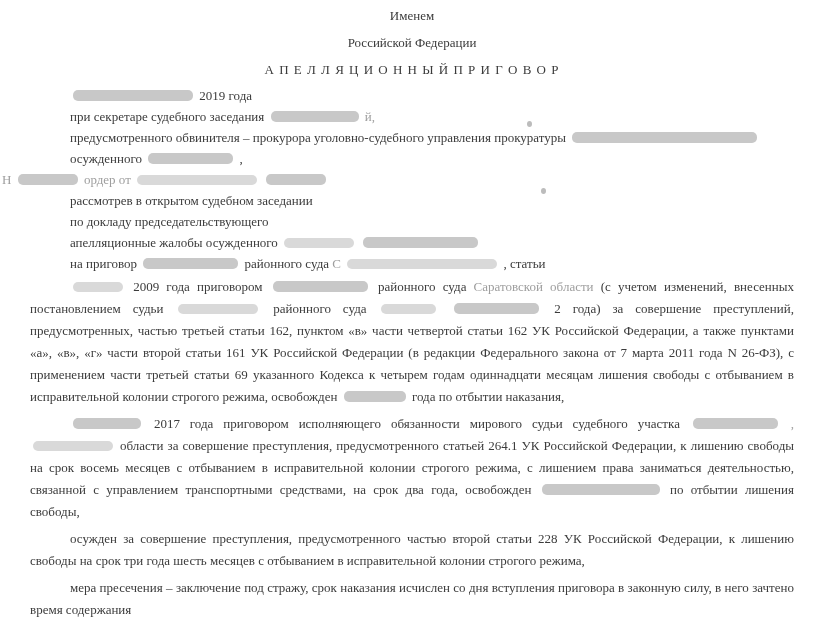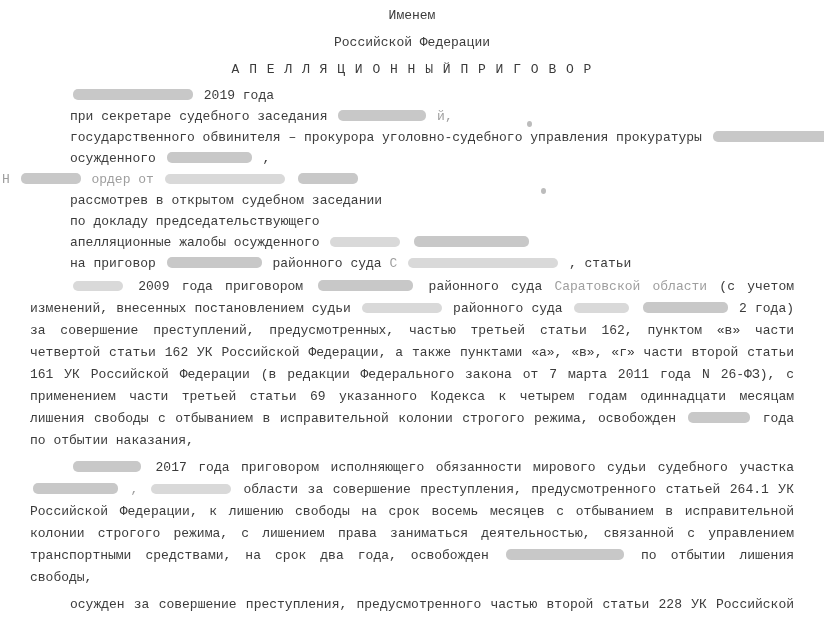--- a/index.html
+++ b/index.html
@@ -1,19 +1,19 @@
 <!DOCTYPE html>
 <html><head>
 <meta charset="utf-8">
 <style>
   html,body{margin:0;padding:0;background:#ffffff;}
   .page{
     position:relative;width:824px;height:618px;overflow:hidden;box-sizing:border-box;
     padding:6px 30px 0 30px;background:#ffffff;
-    font-family:Liberation Mono, monospace;font-size:13px;color:#3b3b3b;
+    font-family:Liberation Serif, serif;font-size:13px;color:#3b3b3b;
   }
   p{margin:0;}
   .head{margin:0 0 7px 0;text-align:center;line-height:20px;}
   .title{letter-spacing:1px;}
   .ln{margin:3px 0 3px 40px;line-height:18px;white-space:nowrap;}
   .ln.nogap{margin-bottom:0;}
   .ln.flush{margin-left:-28px;}
   .body{margin:0 0 5px 0;line-height:22px;text-align:justify;text-indent:40px;}
   .seg-redact{display:inline-block;height:11px;background:#c8c8c8;border-radius:5px;vertical-align:-1px;margin:0 3px;}
   .seg-smudge{display:inline-block;height:10px;background:#d9d9d9;border-radius:5px;vertical-align:-1px;margin:0 3px;}
@@ -26,21 +26,21 @@
 <body>
 
 <div class="page">
 
   <p class="head">Именем</p>
   <p class="head">Российской Федерации</p>
   <p class="head title">А П Е Л Л Я Ц И О Н Н Ы Й П Р И Г О В О Р</p>
 
   <p class="ln"><span class="seg-redact" style="width: 120px;"></span> <span class="seg-text">2019 года</span> </p>
   <p class="ln"><span class="seg-text">при секретаре судебного заседания</span> <span class="seg-redact" style="width: 88px;"></span> <span class="seg-faint">й,</span> </p>
-  <p class="ln"><span class="seg-text">государственного обвинителя – прокурора уголовно-судебного управления прокуратуры</span> <span class="seg-redact" style="width: 185px;"></span> </p>
+  <p class="ln"><span class="seg-text">предусмотренного обвинителя – прокурора уголовно-судебного управления прокуратуры</span> <span class="seg-redact" style="width: 185px;"></span> </p>
   <p class="ln"><span class="seg-text">осужденного</span> <span class="seg-redact" style="width: 85px;"></span> <span class="seg-text">,</span> </p>
   <p class="ln flush"><span class="seg-faint">Н</span> <span class="seg-redact" style="width: 60px;"></span> <span class="seg-faint">ордер от</span> <span class="seg-smudge" style="width: 120px;"></span> <span class="seg-redact" style="width: 60px;"></span> </p>
   <p class="ln"><span class="seg-text">рассмотрев в открытом судебном заседании</span> </p>
   <p class="ln"><span class="seg-text">по докладу председательствующего</span> </p>
   <p class="ln"><span class="seg-text">апелляционные жалобы осужденного</span> <span class="seg-smudge" style="width: 70px;"></span> <span class="seg-redact" style="width: 115px;"></span> </p>
   <p class="ln"><span class="seg-text">на приговор</span> <span class="seg-redact" style="width: 95px;"></span> <span class="seg-text">районного суда</span> <span class="seg-faint">С</span> <span class="seg-smudge" style="width: 150px;"></span> <span class="seg-text">, статьи</span> </p>
 
   <p class="body"><span class="seg-smudge" style="width: 50px;"></span> <span class="seg-text">2009 года приговором</span> <span class="seg-redact" style="width: 95px;"></span> <span class="seg-text">районного суда</span> <span class="seg-faint">Саратовской области</span> <span class="seg-text">(с учетом изменений, внесенных постановлением судьи</span> <span class="seg-smudge" style="width: 80px;"></span> <span class="seg-text">районного суда</span> <span class="seg-smudge" style="width: 55px;"></span> <span class="seg-redact" style="width: 85px;"></span> <span class="seg-text">2 года) за совершение преступлений, предусмотренных, частью третьей статьи 162, пунктом «в» части четвертой статьи 162 УК Российской Федерации, а также пунктами «а», «в», «г» части второй статьи 161 УК Российской Федерации (в редакции Федерального закона от 7 марта 2011 года N 26-ФЗ), с применением части третьей статьи 69 указанного Кодекса к четырем годам одиннадцати месяцам лишения свободы с отбыванием в исправительной колонии строгого режима, освобожден</span> <span class="seg-redact" style="width: 62px;"></span> <span class="seg-text">года по отбытии наказания,</span> </p>
   <p class="body"><span class="seg-redact" style="width: 68px;"></span> <span class="seg-text">2017 года приговором исполняющего обязанности мирового судьи судебного участка</span> <span class="seg-redact" style="width: 85px;"></span> <span class="seg-faint">,</span> <span class="seg-smudge" style="width: 80px;"></span> <span class="seg-text">области за совершение преступления, предусмотренного статьей 264.1 УК Российской Федерации, к лишению свободы на срок восемь месяцев с отбыванием в исправительной колонии строгого режима, с лишением права заниматься деятельностью, связанной с управлением транспортными средствами, на срок два года, освобожден</span> <span class="seg-redact" style="width: 118px;"></span> <span class="seg-text">по отбытии лишения свободы,</span> </p>
   <p class="body"><span class="seg-text">осужден за совершение преступления, предусмотренного частью второй статьи 228 УК Российской Федерации, к лишению свободы на срок три года шесть месяцев с отбыванием в исправительной колонии строгого режима,</span> </p>

